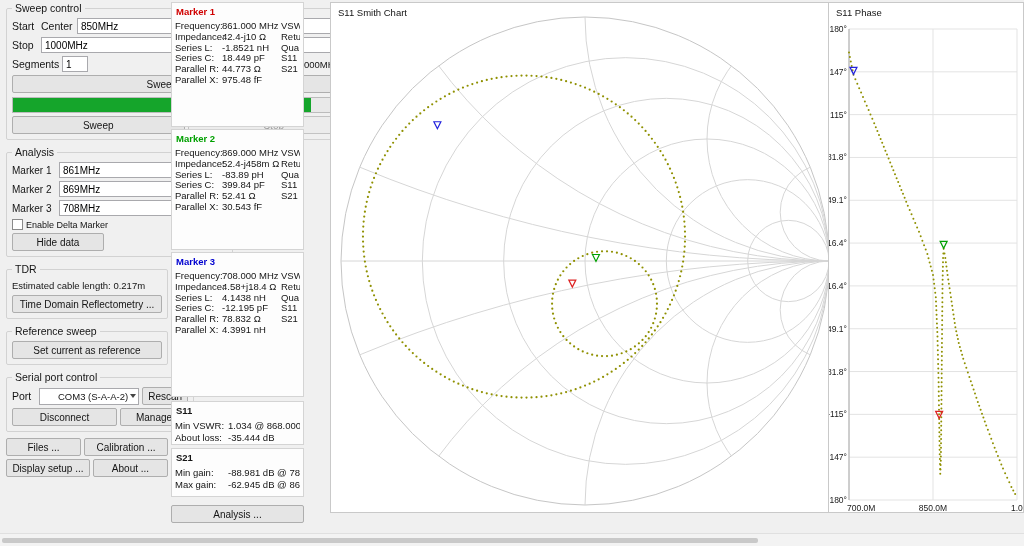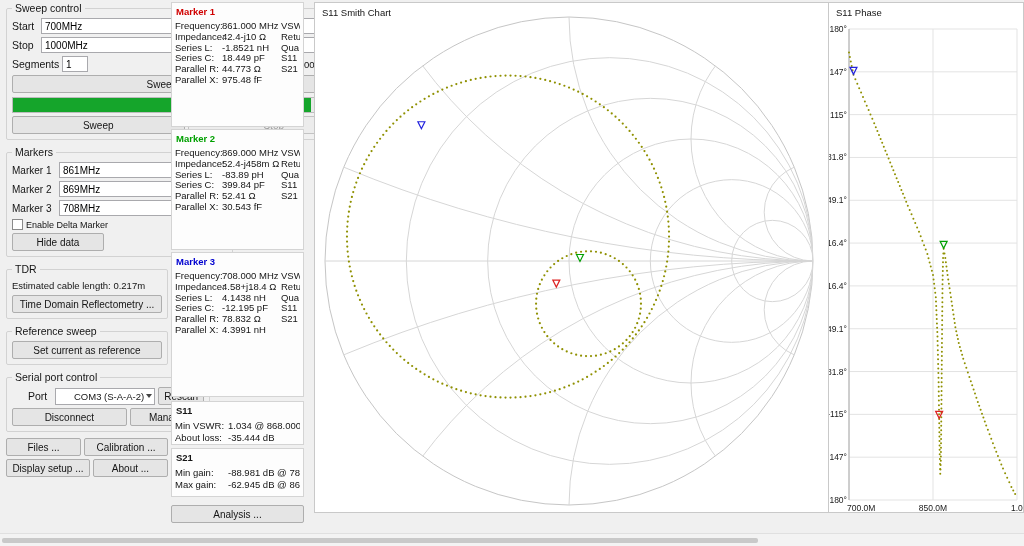--- a/index.html
+++ b/index.html
@@ -5,21 +5,21 @@
   html,body{margin:0;padding:0;}
   body{font-family:"Liberation Sans",sans-serif;background:#e8e8e8;}
   .app{position:relative;width:1024px;height:546px;background:#f0f0f0;overflow:hidden;color:#141414;font-size:11px;}
 
   
   .left-col{position:absolute;left:6px;top:2px;width:162px;}
   fieldset.group{border:1px solid #d2d2d2;border-radius:2px;margin:0 0 6px 0;padding:1px 5px 5px 5px;background:#f0f0f0;}
   fieldset.group legend{font-size:10.5px;padding:0 3px;color:#141414;}
   .row{display:flex;align-items:center;margin:3px 0 0 0;gap:3px;}
   .lbl{font-size:10.5px;white-space:nowrap;}
-  .w26{width:26px;flex:none;} .w33{width:33px;flex:none;} .w46{width:47px;flex:none;} .w22{width:24px;flex:none;margin-left:16px;} .w44l{width:44px;flex:none;font-size:10px;}
+  .w26{width:26px;flex:none;} .w33{width:33px;flex:none;} .w46{width:47px;flex:none;} .w22{width:24px;flex:none;} .w44l{width:44px;flex:none;font-size:10px;}
   input.txt{height:16px;border:1px solid #a9a9ad;background:#fff;font-family:"Liberation Sans",sans-serif;font-size:10px;padding:0 3px;box-sizing:border-box;min-width:0;flex:1;}
   input.seg{flex:none;width:26px;}
   .steptext{flex:1;text-align:right;font-size:9.5px;white-space:nowrap;}
   button.btn{height:18px;background:#e5e5e5;border:1px solid #aeaeae;border-radius:2px;font-family:"Liberation Sans",sans-serif;font-size:10px;color:#141414;padding:0 4px;box-sizing:border-box;white-space:nowrap;overflow:hidden;}
   button.btn.full{width:100%;display:block;}
   button.btn.disabled{color:#9c9c9c;background:#ececec;border-color:#c3c3c3;}
   .progress{height:14px;border:1px solid #bcbcbc;background:#e9e9e9;position:relative;margin-top:4px;}
   .progress .fill{height:100%;background:#15a52b;}
   .progress .ptext{position:absolute;right:3px;top:1px;font-size:9.5px;color:#141414;}
   .swatch{width:9px;height:9px;border:1px solid #7e7e7e;flex:none;}
@@ -49,21 +49,21 @@
   .spanel{background:#fdfdfd;border:1px solid #d4d4d4;margin-bottom:3px;padding:2px 3px;box-sizing:border-box;}
   .spanel.s11{margin-top:4px;height:44px;}
   .spanel.s21{height:49px;}
   .sptitle{font-weight:bold;font-size:9.5px;margin:1px 0 4px 1px;}
   .sprow{display:flex;font-size:9.5px;line-height:11.5px;white-space:nowrap;overflow:hidden;}
   .splbl{width:53px;flex:none;}
   .analysis{width:100%;margin-top:5px;}
 
   
   .chart-panel{position:absolute;top:2px;background:#ffffff;border:1px solid #c9c9c9;overflow:hidden;box-sizing:border-box;}
-  #smith-panel{left:314px;width:594px;height:511px;}
+  #smith-panel{left:330px;width:594px;height:511px;}
   #phase-panel{left:828px;width:196px;height:511px;}
   .chart-title{position:absolute;left:7px;top:4px;font-size:9.5px;color:#141414;z-index:2;}
   .chart-panel svg{position:absolute;left:0;top:0;}
   .sgrid{fill:none;stroke:#d6d6d6;stroke-width:1;}
   .sgrid2{fill:none;stroke:#c6c6c6;stroke-width:1;}
   .pgrid{stroke:#e3e3e3;stroke-width:1;}
   .paxis{stroke:#aaaaaa;stroke-width:1;}
   .ptick{font-size:8.5px;fill:#1a1a1a;font-family:"Liberation Sans",sans-serif;}
   .mtri{fill:none;stroke-width:1.2;}
 
@@ -75,21 +75,20 @@
 <body>
 
 <div class="app">
 
   <div class="left-col">
 
     <fieldset class="group">
       <legend>Sweep control</legend>
       <div class="row">
         <span class="lbl w26">Start</span>
-        <input class="txt" value="700MHz" style="">
         <span class="lbl w33">Center</span>
         <input class="txt" value="850MHz" style="">
       </div>
       <div class="row">
         <span class="lbl w26">Stop</span>
         <input class="txt" value="1000MHz" style="">
         <span class="lbl w33">Span</span>
         <input class="txt" value="300MHz" style="">
       </div>
       <div class="row">
@@ -104,21 +103,21 @@
         <div class="fill" id="progress-fill" style="width: 86%; background: rgb(21, 165, 43);"></div>
         <span class="ptext">100%</span>
       </div>
       <div class="row">
         <button class="btn" style="flex:1">Sweep</button>
         <button class="btn disabled" style="flex:1">Stop</button>
       </div>
     </fieldset>
 
     <fieldset class="group">
-      <legend>Markers</legend>
+      <legend>Analysis</legend>
       <div class="row">
         <span class="lbl w44l">Marker 1</span>
         <input class="txt" value="861MHz" style="">
         <span class="swatch" style="background: rgb(224, 0, 0);"></span>
         <span class="radio"></span>
       </div>
       <div class="row">
         <span class="lbl w44l">Marker 2</span>
         <input class="txt" value="869MHz" style="">
         <span class="swatch" style="background: rgb(0, 176, 0);"></span>

